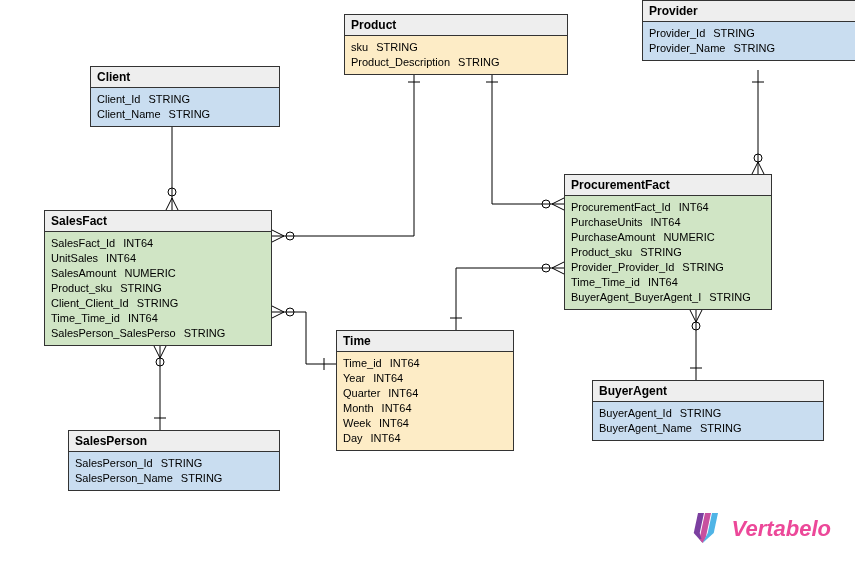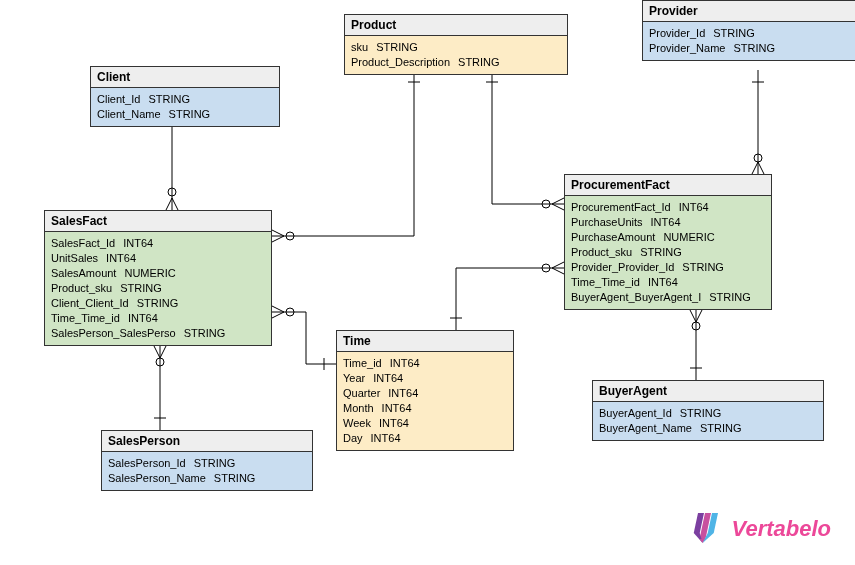--- a/index.html
+++ b/index.html
@@ -263,21 +263,21 @@
         <span class="field-name">Week</span>
         <span class="field-type">INT64</span>
       </div>
     <div class="field-row">
         <span class="field-name">Day</span>
         <span class="field-type">INT64</span>
       </div>
   </div>
 </div>
 
-<div class="entity" style="left:68px; top:430px; width:212px;margin-left:33px;">
+<div class="entity" style="left:68px; top:430px; width:212px;">
   <div class="entity-header">SalesPerson</div>
   <div class="entity-body blue">
     <div class="field-row">
         <span class="field-name">SalesPerson_Id</span>
         <span class="field-type">STRING</span>
       </div>
     <div class="field-row">
         <span class="field-name">SalesPerson_Name</span>
         <span class="field-type">STRING</span>
       </div>

